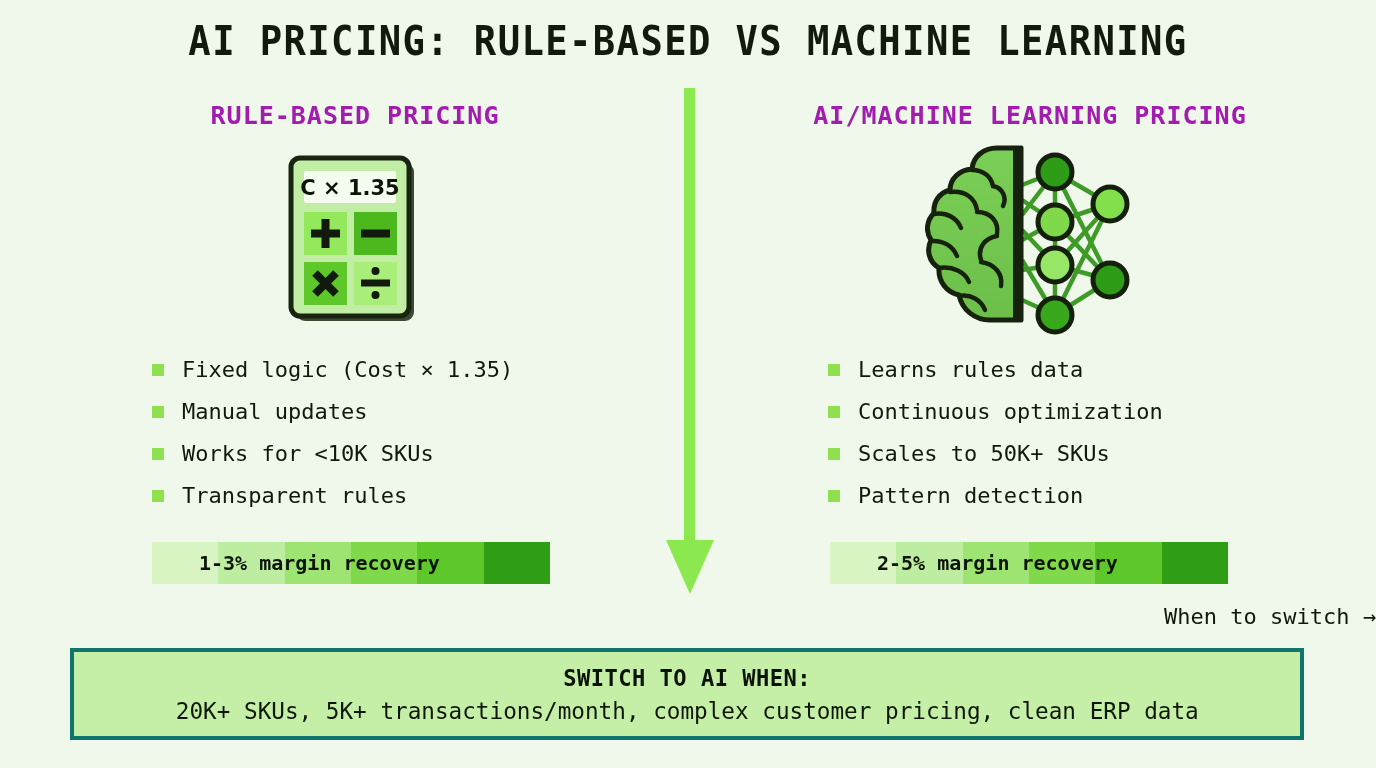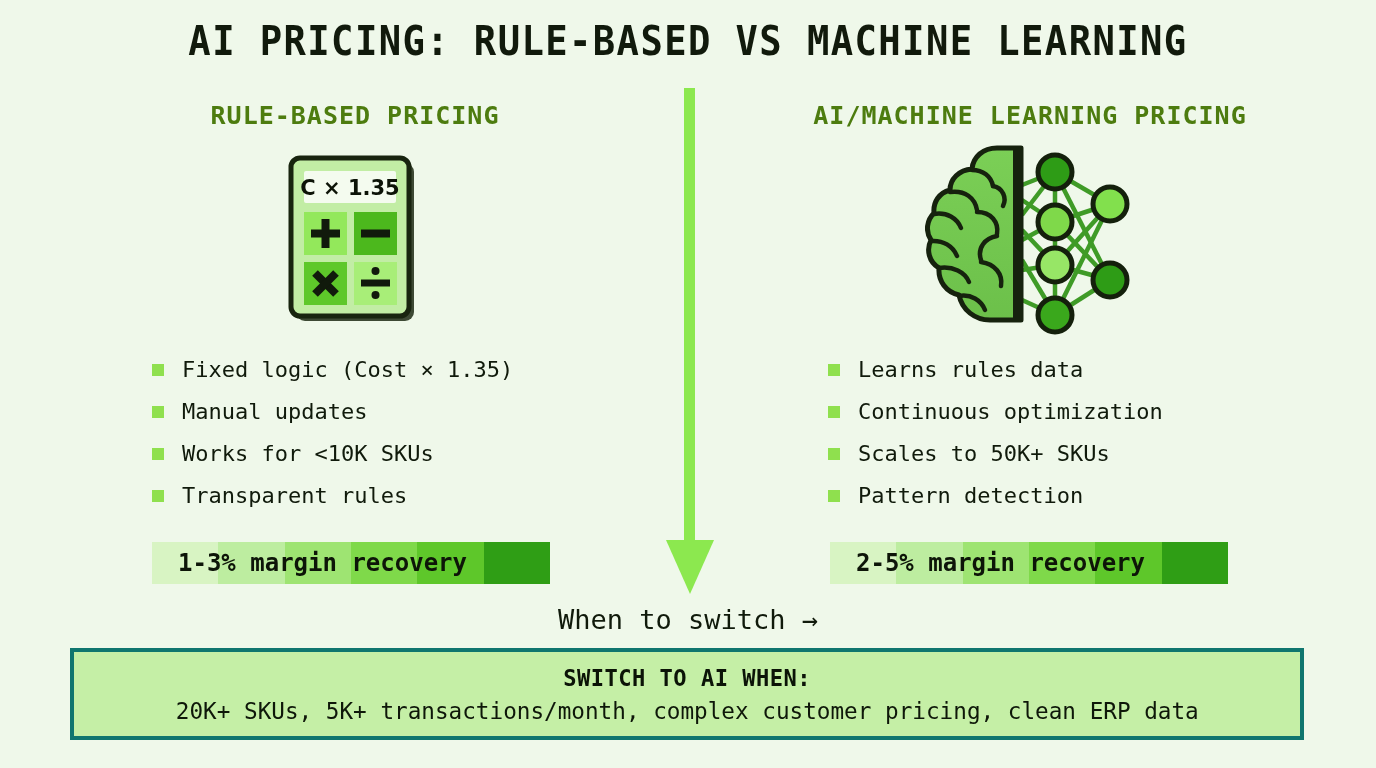--- a/index.html
+++ b/index.html
@@ -37,21 +37,21 @@
     white-space: nowrap;
   }
 
   
   .col-heading {
     position: absolute;
     font-family: "DejaVu Sans Mono", monospace;
     font-weight: bold;
     font-size: 25px;
     letter-spacing: 1px;
-    color: #4d7c0f;
+    color: #a21caf;
     white-space: nowrap;
     text-align: center;
   }
   #heading-left  { top: 101px; left: 130px;  width: 450px; }
   #heading-right { top: 101px; left: 790px;  width: 480px; }
 
   
   #center-arrow {
     position: absolute;
     left: 660px;
@@ -120,36 +120,36 @@
        #bdeda0 16.6%, #bdeda0 33.3%,
        #9ee472 33.3%, #9ee472 50%,
        #7fd94a 50%,   #7fd94a 66.6%,
        #5ec72a 66.6%, #5ec72a 83.3%,
        #2f9e15 83.3%, #2f9e15 100%);
   }
   #margin-bar-left  { top: 542px; left: 152px; }
   #margin-bar-right { top: 542px; left: 830px; }
   .margin-bar-text {
     font-family: "DejaVu Sans Mono", monospace;
-    font-size: 24px;
+    font-size: 20px;
     font-weight: bold;
     color: #0d1508;
-    padding-left: 26px;
+    padding-left: 47px;
     white-space: nowrap;
   }
 
   
   #when-to-switch {
     position: absolute;
     top: 604px;
     left: 0;
     width: 1376px;
-    text-align: center;
-    font-family: "DejaVu Sans Mono", monospace;
-    font-size: 27px;
+    text-align: right;
+    font-family: "DejaVu Sans Mono", monospace;
+    font-size: 22px;
     color: #101a0b;
     white-space: nowrap;
   }
 
   
   #switch-callout {
     position: absolute;
     left: 70px;
     top: 648px;
     width: 1234px;

